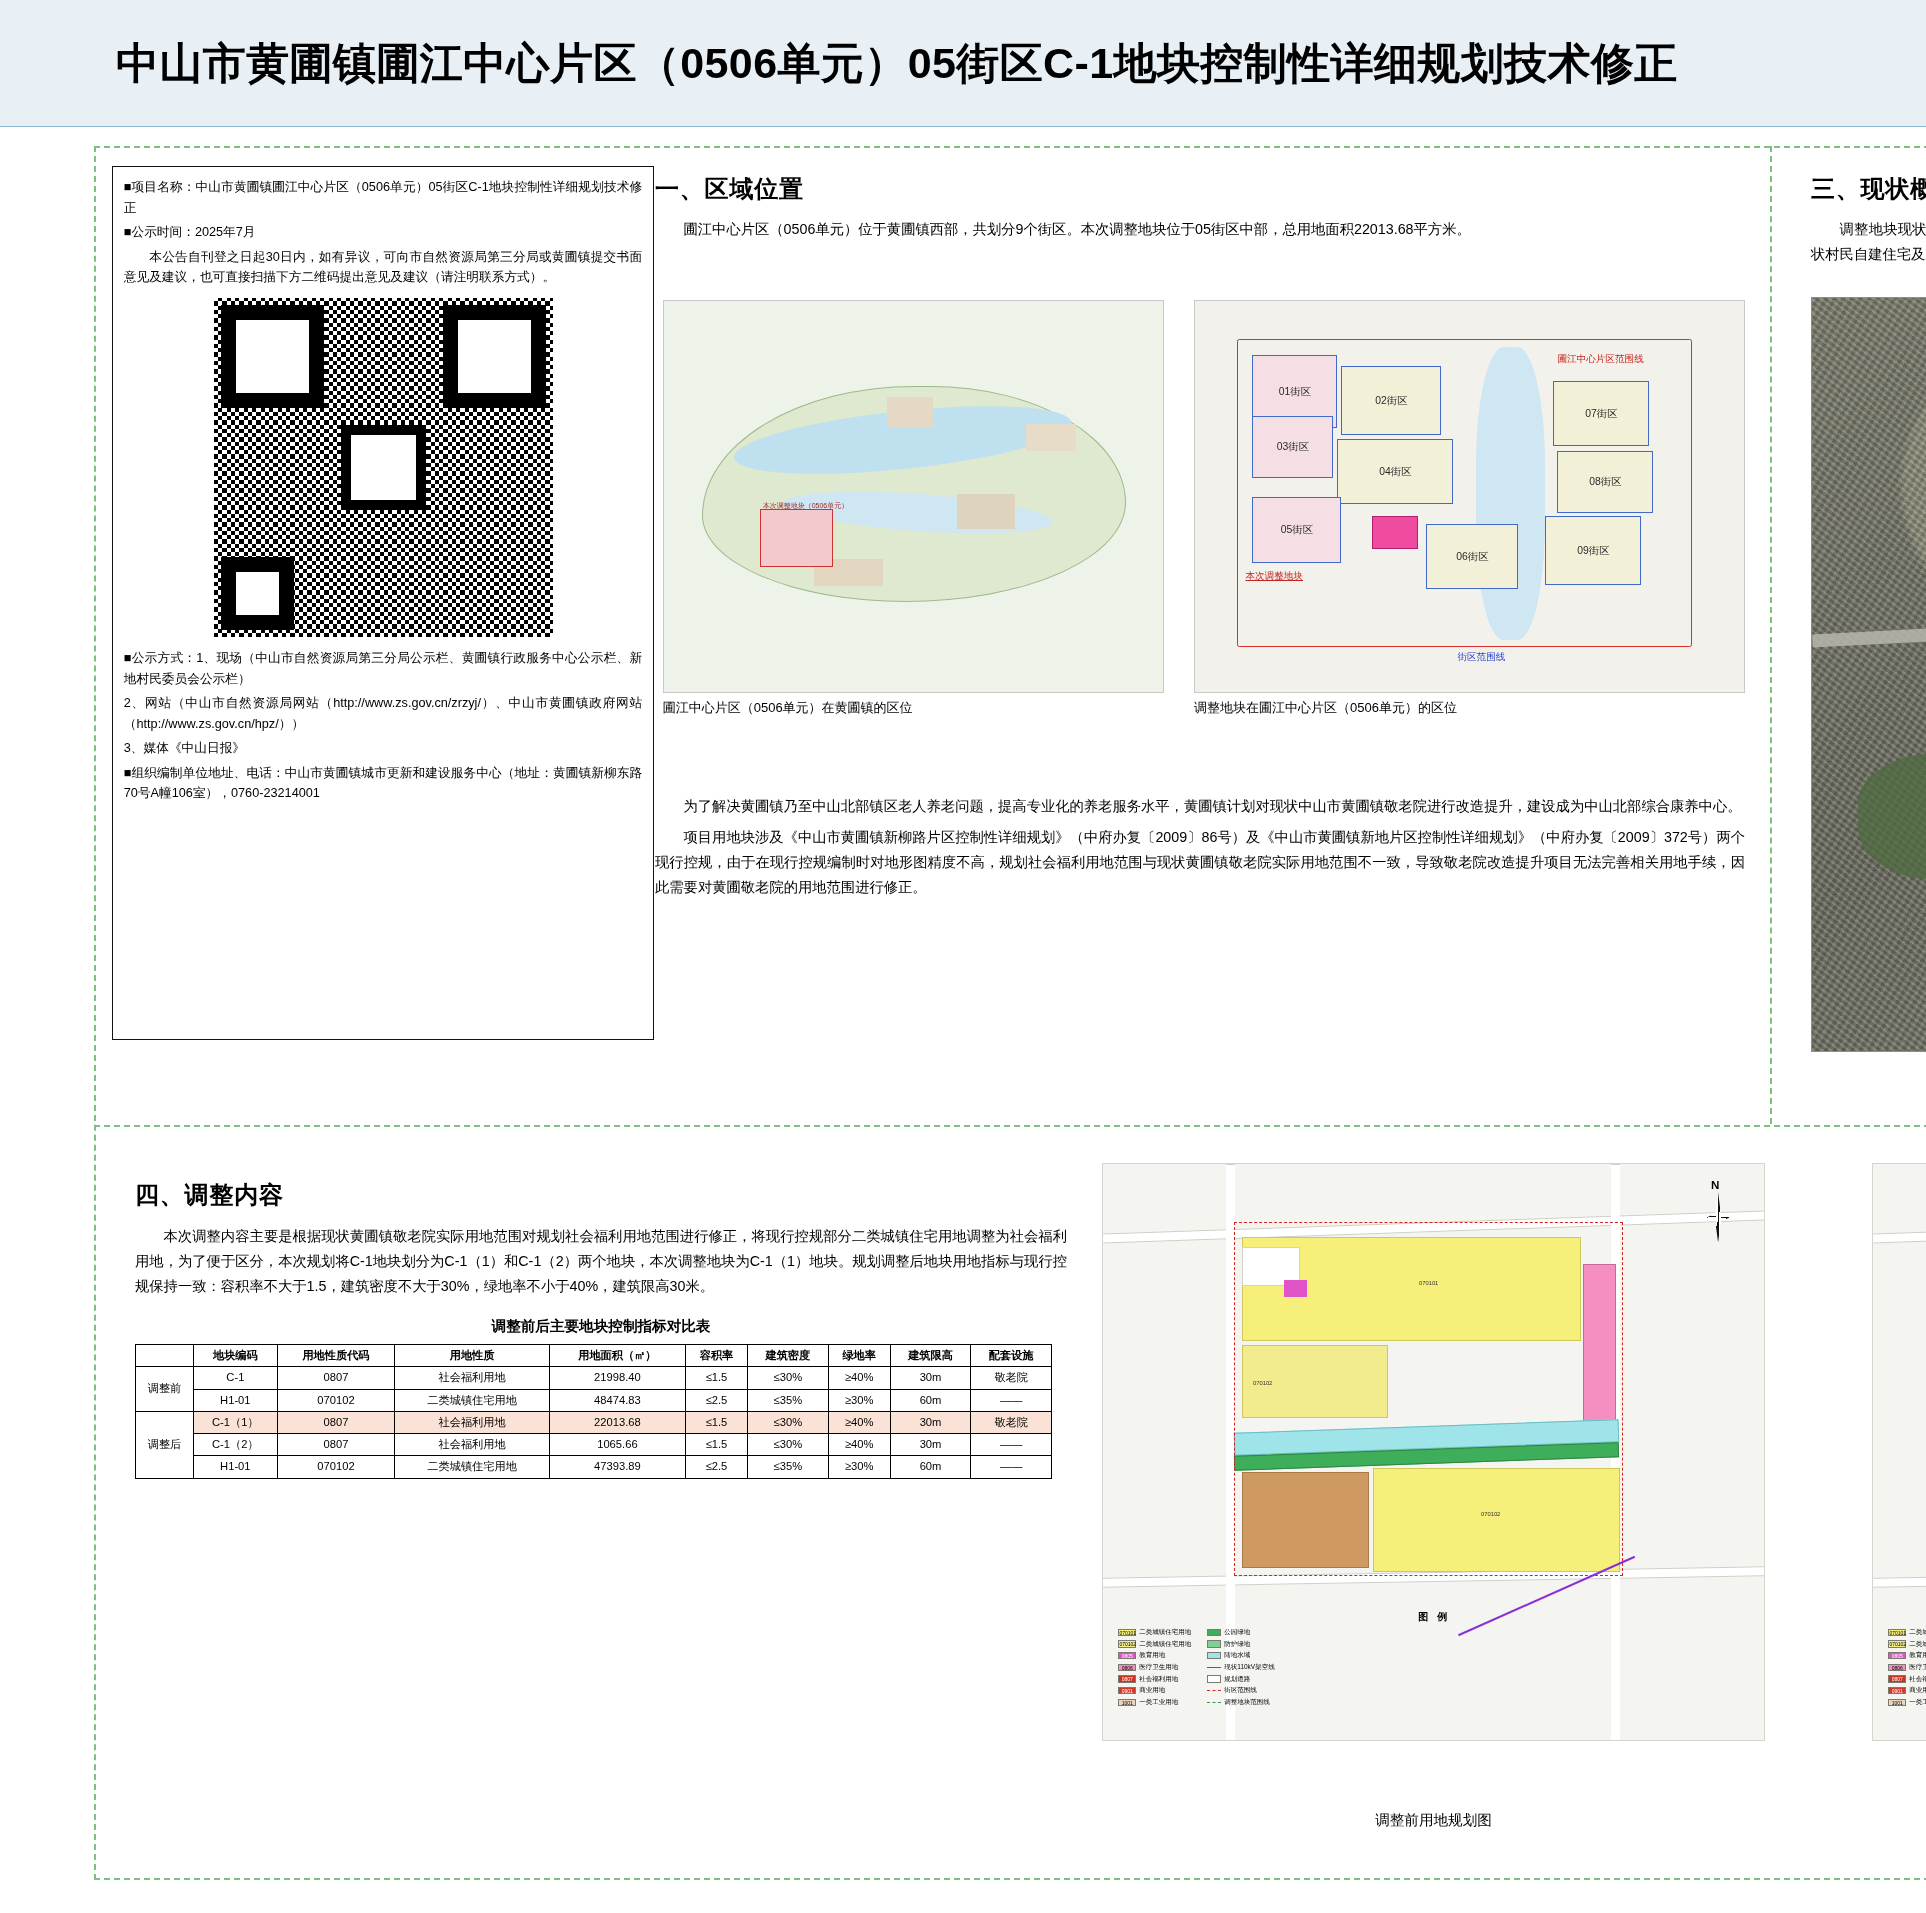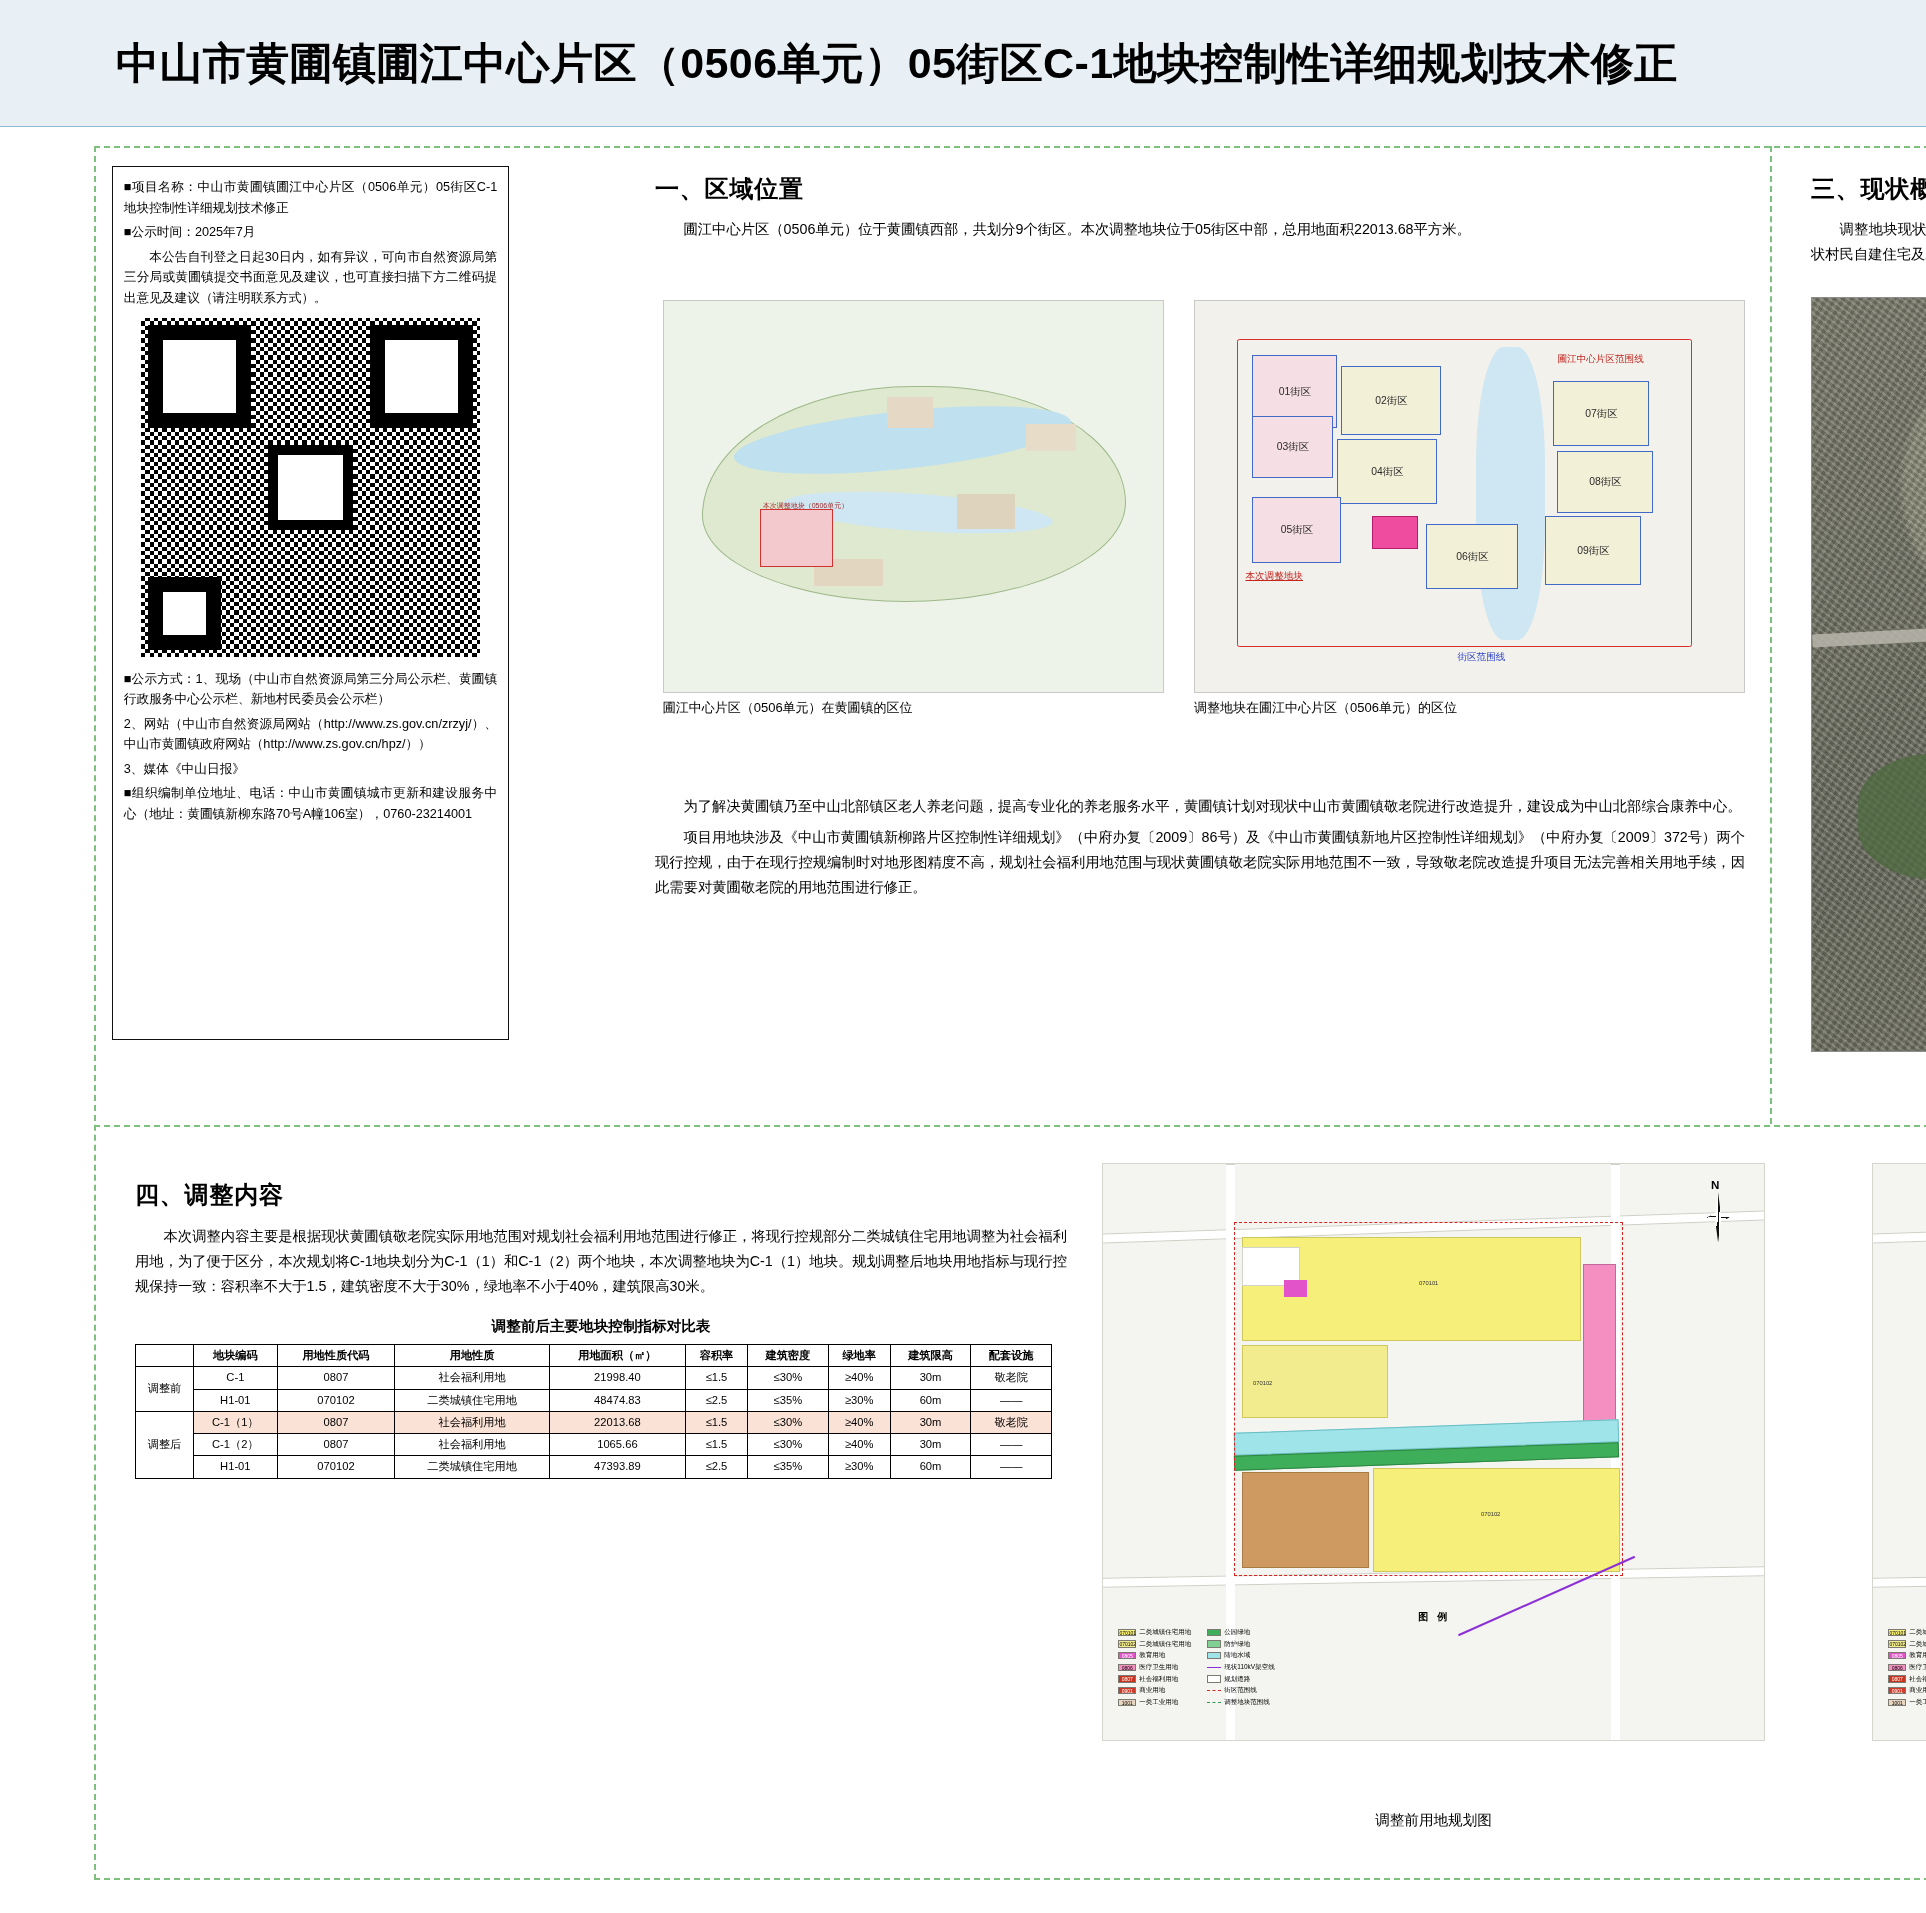--- a/index.html
+++ b/index.html
@@ -33,21 +33,21 @@
     position:absolute; left:94px; top:1125px; width:2516px;
     border-top:2.3px dashed #7ec07e;
   }
   .divider-v {
     position:absolute; left:1770px; top:146px; height:978px;
     border-left:2.3px dashed #7ec07e;
   }
 
   
   .info-box {
-    position:absolute; left:112px; top:166px; width:397px; height:874px;
+    position:absolute; left:112px; top:166px; width:542px; height:874px;
     border:1.2px solid #111; padding:10px 10.8px;
     font-size:12.7px; line-height:1.62;
   }
   .info-box p { margin:0 0 3.9px 0; text-align:justify; }
   .info-indent { text-indent: 25.4px; }
   .qr {
     width:339px; height:339px; margin:10px auto 11.6px auto;
     background:
       repeating-linear-gradient(90deg, #000 0 4.2px, #fff 4.2px 8.5px),
       repeating-linear-gradient(0deg, #000 0 4.2px, #fff 4.2px 8.5px);
@@ -262,21 +262,21 @@
   </div>
   <div class="map-cap cap-a">圃江中心片区（0506单元）在黄圃镇的区位</div>
 
   <div class="map-box map-b">
     <div class="unit-wrap">
       <div class="unit-frame"></div>
       <div class="unit-river" style="left:266px;top:31px;width:69px;height:293px;background:#cfe7f2;border-radius:40%;"></div>
       <div class="unit-cell unit-pink" style="left:42px;top:39px;width:85px;height:73px;">01街区</div>
       <div class="unit-cell unit-yellow" style="left:131px;top:50px;width:100px;height:69px;">02街区</div>
       <div class="unit-cell unit-pink" style="left:42px;top:100px;width:81px;height:62px;">03街区</div>
-      <div class="unit-cell unit-yellow" style="left:127px;top:123px;width:100px;height:65px;">04街区</div>
+      <div class="unit-cell unit-yellow" style="left:127px;top:123px;width:116px;height:65px;">04街区</div>
       <div class="unit-cell unit-pink" style="left:42px;top:181px;width:89px;height:66px;">05街区</div>
       <div class="unit-cell unit-yellow" style="left:216px;top:208px;width:92px;height:65px;">06街区</div>
       <div class="unit-cell unit-yellow" style="left:343px;top:65px;width:96px;height:65px;">07街区</div>
       <div class="unit-cell unit-yellow" style="left:347px;top:135px;width:96px;height:62px;">08街区</div>
       <div class="unit-cell unit-yellow" style="left:335px;top:200px;width:96px;height:69px;">09街区</div>
       <div class="unit-hl"></div>
       <div class="unit-note" style="left:347px;top:37px;">圃江中心片区范围线</div>
       <div class="unit-note" style="left:247px;top:335px;color:#2b41c9;">街区范围线</div>
       <div class="unit-note" style="left:35px;top:254px;text-decoration:underline;">本次调整地块</div>
     </div>

